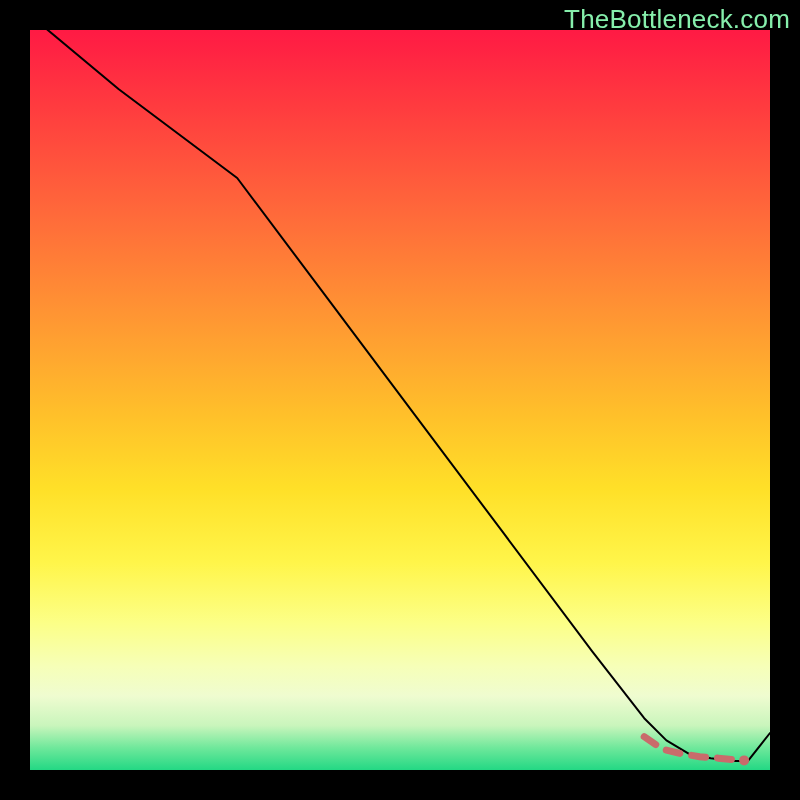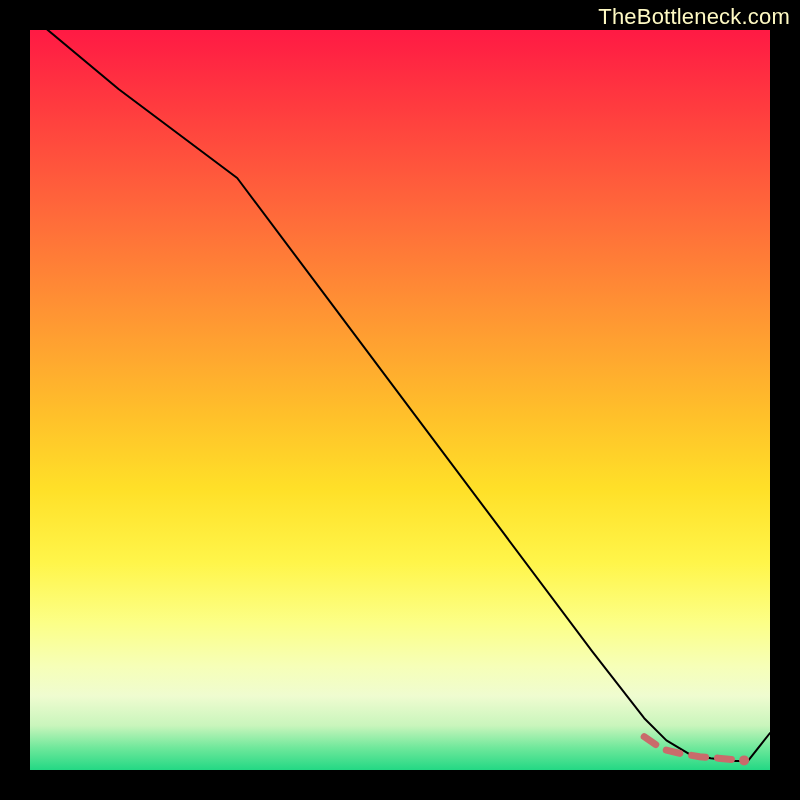--- a/index.html
+++ b/index.html
@@ -46,22 +46,22 @@
     left: 0;
     top: 0;
     width: 740px;
     height: 740px;
     display: block;
   }
   .watermark {
     position: absolute;
     top: 4px;
     right: 10px;
-    color: #fef9c3;
-    font-size: 22px;
+    color: #86efac;
+    font-size: 26px;
     font-weight: 400;
     letter-spacing: 0.2px;
     user-select: none;
   }
 </style>
 </head>
 <body>
 
 <div class="stage">
 

